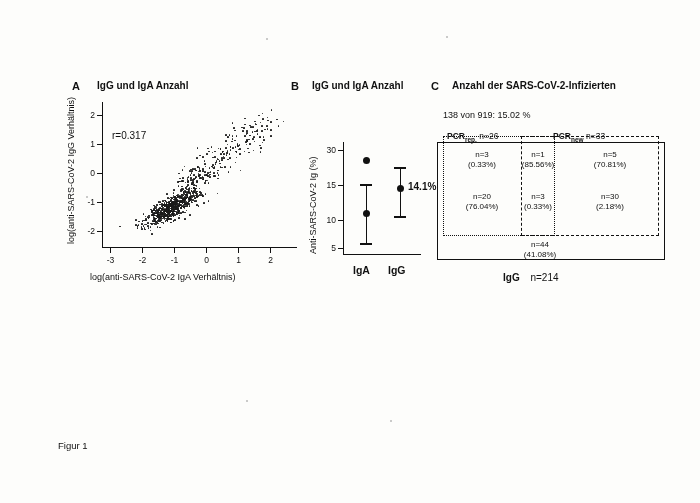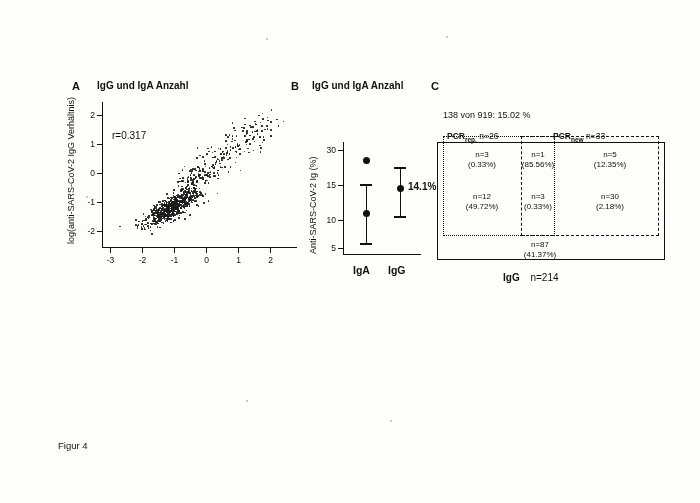--- a/index.html
+++ b/index.html
@@ -239,20 +239,21 @@
     <div class="tick" style="left:178px; top:156px; width:1.2px; height:5px;"></div>
     <div class="tick" style="left:210px; top:156px; width:1.2px; height:5px;"></div>
 
     <div class="tick-label" style="left:40px; top:163px; width:21px;">-3</div>
     <div class="tick-label" style="left:72px; top:163px; width:21px;">-2</div>
     <div class="tick-label" style="left:104px; top:163px; width:21px;">-1</div>
     <div class="tick-label" style="left:136px; top:163px; width:21px;">0</div>
     <div class="tick-label" style="left:168px; top:163px; width:21px;">1</div>
     <div class="tick-label" style="left:200px; top:163px; width:21px;">2</div>
 
+    <div class="axis-title-x" style="left:30px; top:180px;">log(anti-SARS-CoV-2 IgA Verhältnis)</div>
     <div class="axis-title-y" style="left:6px; top:152px;">log(anti-SARS-CoV-2 IgG Verhältnis)</div>
 
     <div class="corr-label" style="left:52px; top:38px;">r=0.317</div>
 
     <div class="scatter-area" id="scatterA">
         <div class="pt" style="left: 101.1px; top: 121px;"></div>
         <div class="pt" style="left: 106.2px; top: 122.1px;"></div>
         <div class="pt" style="left: 121.9px; top: 106.2px;"></div>
         <div class="pt" style="left: 93.2px; top: 126.2px;"></div>
         <div class="pt" style="left: 97px; top: 122px;"></div>
@@ -1203,20 +1204,21 @@
     <div class="err-cap" style="left:94px; top:124px; width:12px;"></div>
     <div class="err-dot" style="left:96.5px; top:93px;"></div>
 
     <div class="value-label" style="left:108px; top:89px;">14.1%</div>
 
     <div class="group-label" style="left:53px; top:172px;">IgA</div>
     <div class="group-label" style="left:88px; top:172px;">IgG</div>
   </div>
 
   <div class="panel-letter" style="left:431px; top:80px;">C</div>
+  <div class="panel-title" style="left:452px; top:80px;">Anzahl der SARS-CoV-2-Infizierten</div>
 
   <div id="panelC">
     <div class="c-note" style="left:18px; top:18px;">138 von 919: 15.02 %</div>
 
     <div class="grp-hdr" style="left:22px; top:39px;">
       <b>PCR</b><b><sub>rep.</sub></b>
       <span>n=26</span>
     </div>
     <div class="grp-hdr" style="left:128px; top:39px;">
       <b>PCR</b><b><sub>new</sub></b>
@@ -1232,42 +1234,42 @@
     <div class="cell-text" style="left:32px; top:58px; width:50px;">
       <span>n=3</span><br>
       <span>(0.33%)</span>
     </div>
     <div class="cell-text" style="left:88px; top:58px; width:50px;">
       <span>n=1</span><br>
       <span>(85.56%)</span>
     </div>
     <div class="cell-text" style="left:160px; top:58px; width:50px;">
       <span>n=5</span><br>
-      <span>(12.35%)</span>
+      <span>(70.81%)</span>
     </div>
 
     <div class="cell-text" style="left:32px; top:100px; width:50px;">
-      <span>n=12</span><br>
-      <span>(49.72%)</span>
+      <span>n=20</span><br>
+      <span>(76.04%)</span>
     </div>
     <div class="cell-text" style="left:88px; top:100px; width:50px;">
       <span>n=3</span><br>
       <span>(0.33%)</span>
     </div>
     <div class="cell-text" style="left:160px; top:100px; width:50px;">
       <span>n=30</span><br>
       <span>(2.18%)</span>
     </div>
 
     <div class="cell-text" style="left:90px; top:148px; width:50px;">
-      <span>n=87</span><br>
-      <span>(41.37%)</span>
+      <span>n=44</span><br>
+      <span>(41.08%)</span>
     </div>
 
     <div class="c-footer" style="left:78px; top:180px;">
       <b>IgG</b>
       <span style="margin-left:8px;">n=214</span>
     </div>
   </div>
 
-  <div id="figure-caption">Figur 4</div>
+  <div id="figure-caption">Figur 1</div>
 
 </div>
 
 </body></html>

